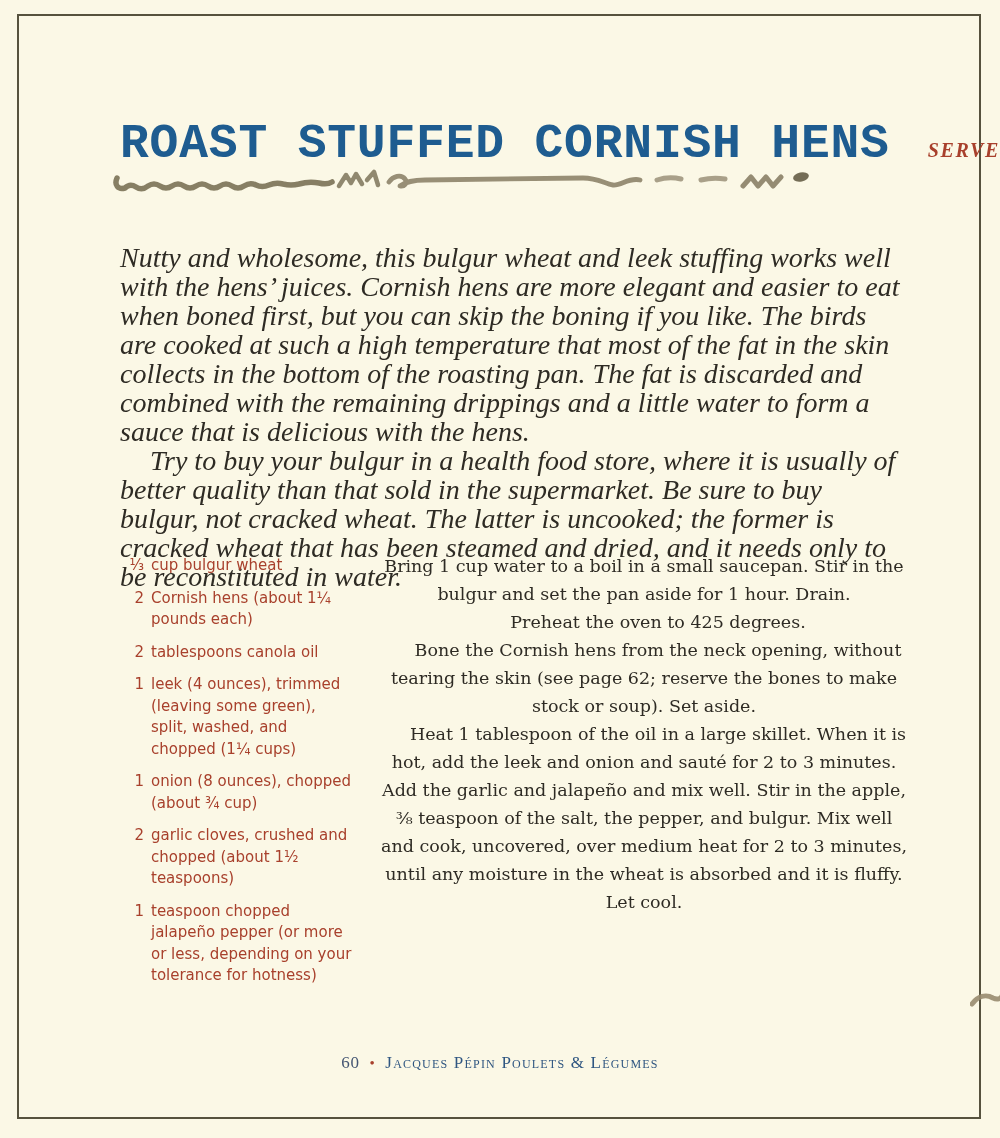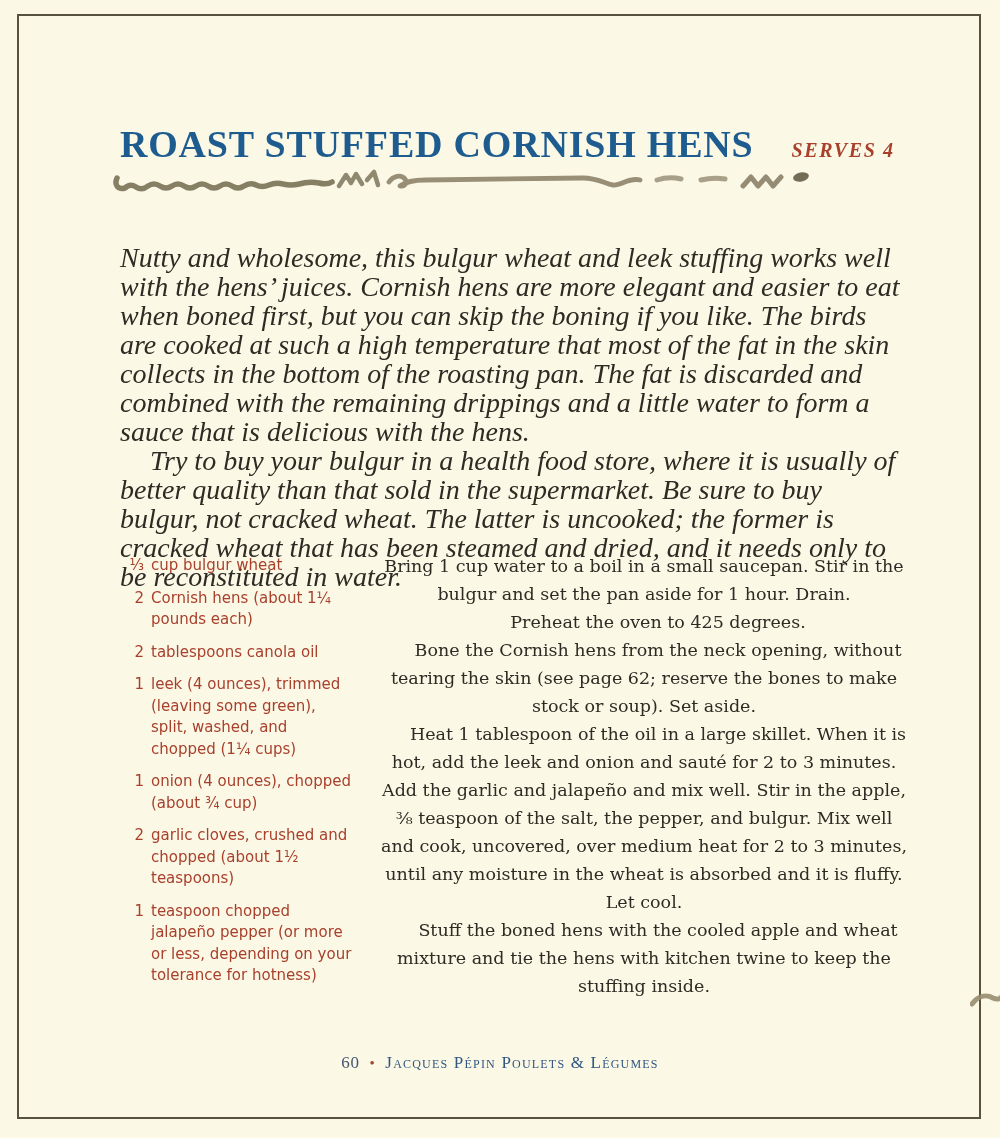--- a/index.html
+++ b/index.html
@@ -15,23 +15,23 @@
     border:2px solid var(--border, #56523e);
     box-sizing:border-box;
     pointer-events:none;
   }
   .title-row {
     position:absolute; left:120px; top:124px; width:780px;
     display:flex; align-items:baseline; gap:38px;
   }
   .recipe-title {
     margin:0;
-    font-family:Liberation Serif, serif;
+    font-family:Liberation Mono, monospace;
     font-weight:700;
-    font-size:38px; line-height:40px;
+    font-size:48px; line-height:40px;
     letter-spacing:0.8px;
     color: var(--title-blue, #1e5c90);
     white-space:nowrap;
   }
   .serves {
     font-family:"Liberation Serif", serif;
     font-style:italic; font-weight:700;
     font-size:20px; letter-spacing:1.6px;
     color: var(--accent-red, #a8402c);
     white-space:nowrap;
@@ -129,37 +129,36 @@
         <div class="ing-row">
           <span class="ing-qty">2</span>
           <span class="ing-txt">tablespoons canola oil</span>
         </div>
         <div class="ing-row">
           <span class="ing-qty">1</span>
           <span class="ing-txt">leek (4 ounces), trimmed (leaving some green), split, washed, and chopped (1¼ cups)</span>
         </div>
         <div class="ing-row">
           <span class="ing-qty">1</span>
-          <span class="ing-txt">onion (4 ounces), chopped (about ¾ cup)</span>
+          <span class="ing-txt">onion (8 ounces), chopped (about ¾ cup)</span>
         </div>
         <div class="ing-row">
           <span class="ing-qty">2</span>
           <span class="ing-txt">garlic cloves, crushed and chopped (about 1½ teaspoons)</span>
         </div>
         <div class="ing-row">
           <span class="ing-qty">1</span>
           <span class="ing-txt">teaspoon chopped jalapeño pepper (or more or less, depending on your tolerance for hotness)</span>
         </div>
       </aside>
     <div class="instructions" id="instructions">
         <p>Bring 1 cup water to a boil in a small saucepan. Stir in the bulgur and set the pan aside for 1 hour. Drain.</p>
         <p class="indent">Preheat the oven to 425 degrees.</p>
         <p class="indent">Bone the Cornish hens from the neck opening, without tearing the skin (see page 62; reserve the bones to make stock or soup). Set aside.</p>
         <p class="indent">Heat 1 tablespoon of the oil in a large skillet. When it is hot, add the leek and onion and sauté for 2 to 3 minutes. Add the garlic and jalapeño and mix well. Stir in the apple, ⅜ teaspoon of the salt, the pepper, and bulgur. Mix well and cook, uncovered, over medium heat for 2 to 3 minutes, until any moisture in the wheat is absorbed and it is fluffy. Let cool.</p>
-        <p class="indent">Stuff the boned hens with the cooled apple and wheat mixture and tie the hens with kitchen twine to keep the stuffing inside.</p>
       </div>
   </section>
 
   <footer class="footer">
     <span class="page-num">60</span><span class="dot">•</span><span class="book">Jacques Pépin Poulets &amp; Légumes</span>
   </footer>
 
   <svg class="edge-mark" width="34" height="20" viewBox="0 0 34 20" fill="none">
     <path d="M2,13 C8,5 16,3 23,7 C27,9 31,8 32,5" stroke="#988b6f" stroke-width="5" stroke-linecap="round" opacity="0.9"></path>
   </svg>

